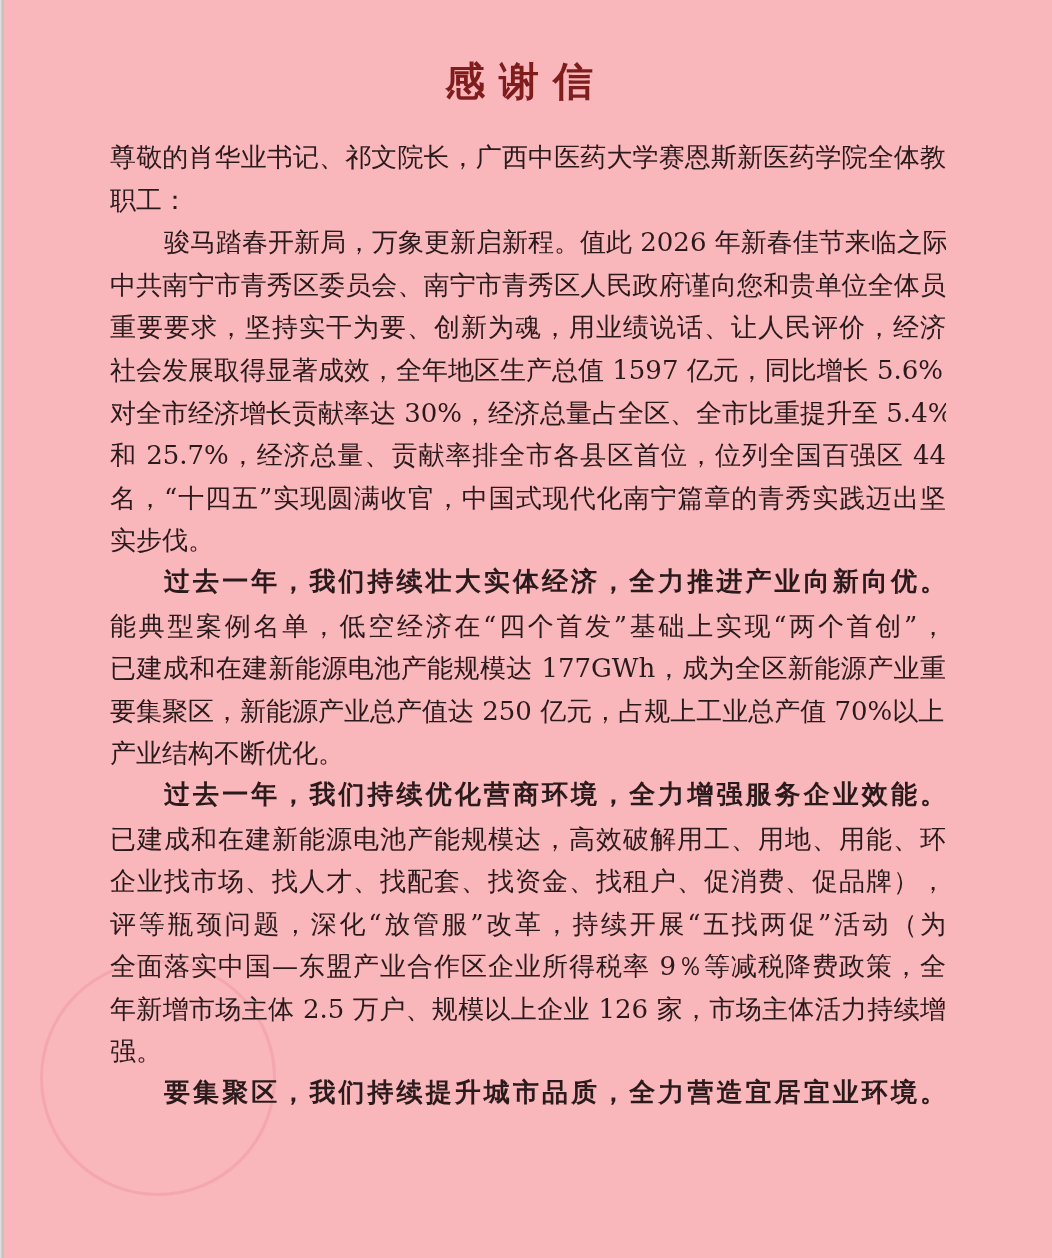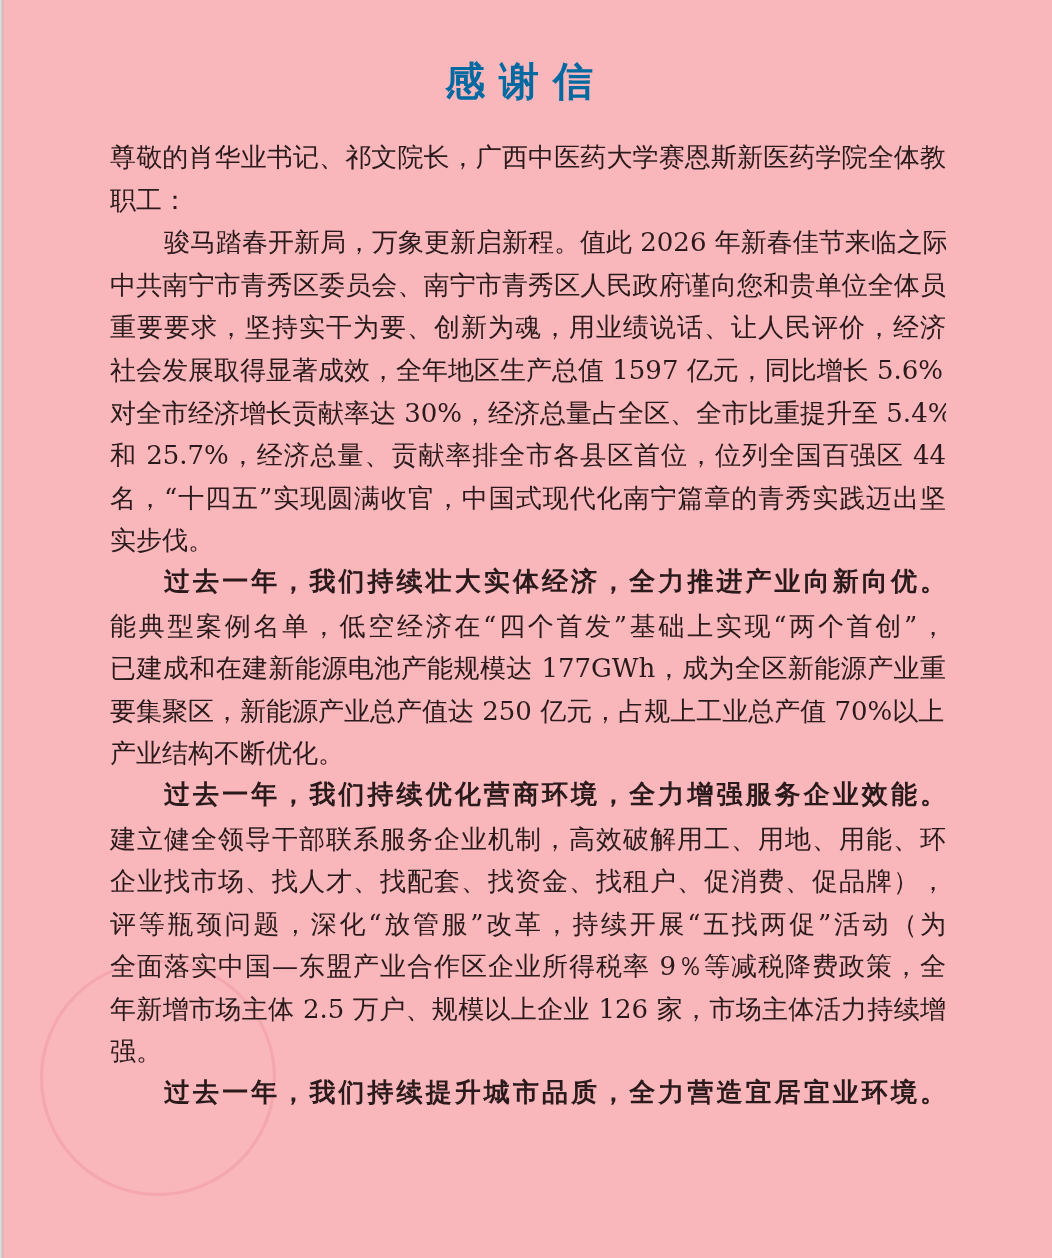--- a/index.html
+++ b/index.html
@@ -18,21 +18,21 @@
     position: absolute; left: 40px; top: 960px; width: 230px; height: 230px;
     border-radius: 50%;
     border: 3px solid rgba(235,140,150,0.35);
   }
   .title {
     position: absolute; left: 0; top: 28px; width: 1052px;
     text-align: center;
     font-size: 40px; font-weight: bold; letter-spacing: 14px;
     line-height: 52px;
     font-family: "DejaVu Sans", "Liberation Sans", sans-serif;
-    color: #0369a1;
+    color: #7f1d1d;
   }
   .body-text {
     position: absolute; left: 110px; top: 136px; width: 836px;
   }
   .line {
     height: 42.6px; line-height: 42.6px;
     font-size: 26px;
     white-space: nowrap;
     text-align: justify; text-align-last: justify;
     overflow: hidden;
@@ -59,20 +59,20 @@
   <div class="line">对全市经济增长贡献率达 30%，经济总量占全区、全市比重提升至 5.4%</div>
   <div class="line">和 25.7%，经济总量、贡献率排全市各县区首位，位列全国百强区 44</div>
   <div class="line">名，“十四五”实现圆满收官，中国式现代化南宁篇章的青秀实践迈出坚</div>
   <div class="line short">实步伐。</div>
   <div class="line indent bold">过去一年，我们持续壮大实体经济，全力推进产业向新向优。</div>
   <div class="line">能典型案例名单，低空经济在“四个首发”基础上实现“两个首创”，</div>
   <div class="line">已建成和在建新能源电池产能规模达 177GWh，成为全区新能源产业重</div>
   <div class="line">要集聚区，新能源产业总产值达 250 亿元，占规上工业总产值 70%以上，</div>
   <div class="line short">产业结构不断优化。</div>
   <div class="line indent bold">过去一年，我们持续优化营商环境，全力增强服务企业效能。</div>
-  <div class="line">建立健全领导干部联系服务企业机制，高效破解用工、用地、用能、环</div>
+  <div class="line">已建成和在建新能源电池产能规模达，高效破解用工、用地、用能、环</div>
   <div class="line">企业找市场、找人才、找配套、找资金、找租户、促消费、促品牌），</div>
   <div class="line">评等瓶颈问题，深化“放管服”改革，持续开展“五找两促”活动（为</div>
   <div class="line">全面落实中国—东盟产业合作区企业所得税率 9％等减税降费政策，全</div>
   <div class="line">年新增市场主体 2.5 万户、规模以上企业 126 家，市场主体活力持续增</div>
   <div class="line short">强。</div>
-  <div class="line indent bold">过去一年，我们持续提升城市品质，全力营造宜居宜业环境。</div>
+  <div class="line indent bold">要集聚区，我们持续提升城市品质，全力营造宜居宜业环境。</div>
 </div>
 
 </body></html>

